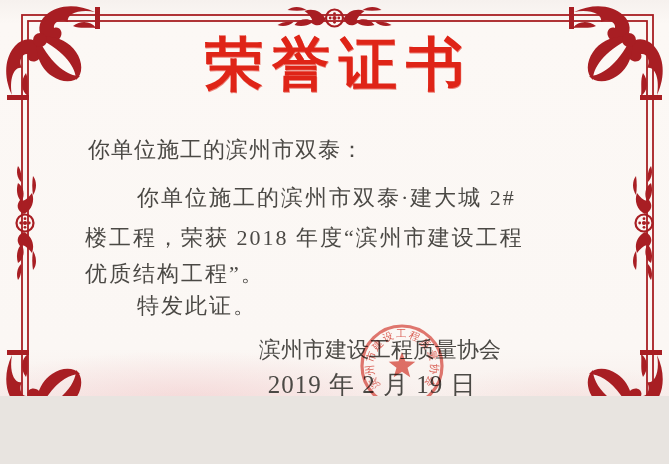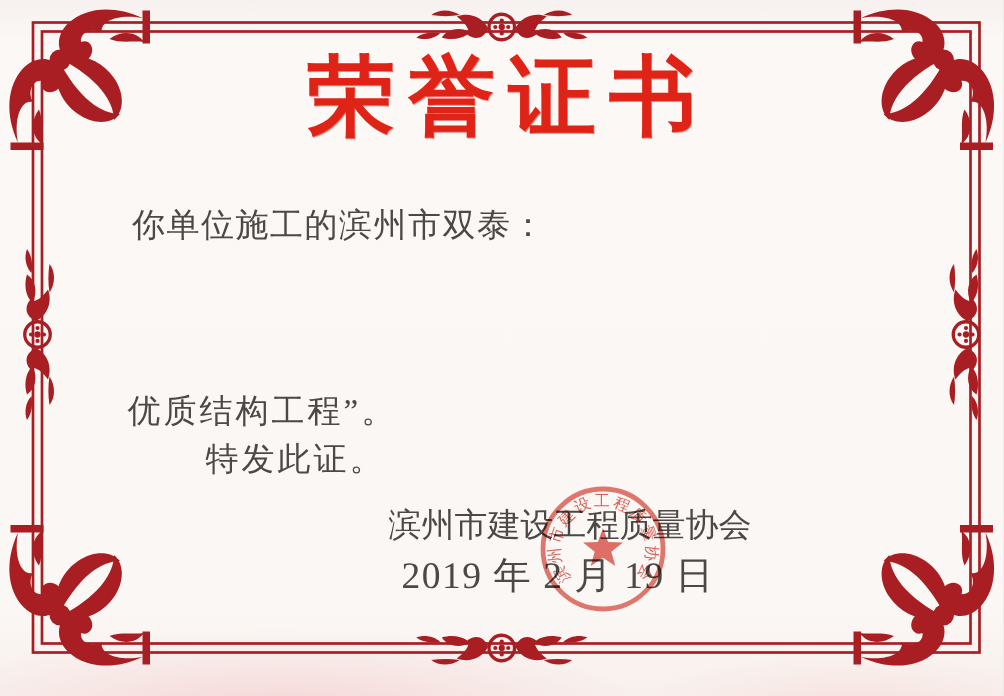--- a/index.html
+++ b/index.html
@@ -1,18 +1,18 @@
 <!DOCTYPE html>
 <html><head>
 <meta charset="utf-8">
 <style>
   html,body{margin:0;padding:0;background:#e8e4e0;}
   .page{
     position:relative;
-    width:669px;height:464px;
+    width:669px;height:396px;
     background:
       radial-gradient(ellipse 340px 70px at 28% 101%, rgba(238,166,172,.30), transparent 70%),
       radial-gradient(ellipse 200px 50px at 85% 101%, rgba(238,170,170,.18), transparent 70%),
       linear-gradient(180deg,#f6f1ee 0%,#fcf8f5 6%,#fbf7f4 88%,#f8f0ed 100%);
     overflow:hidden;
     font-family:"Liberation Serif","DejaVu Serif",serif;
   }
   .frame-svg{position:absolute;left:0;top:0;}
   .cert-title{
     position:absolute;left:0;right:0;top:36px;
@@ -91,20 +91,22 @@
 
     <use href="#medallion" transform="translate(334.5,18)"></use>
     <use href="#medallion" transform="translate(334.5,432) scale(1,-1)"></use>
     <use href="#medallion" transform="translate(25,223) rotate(90)"></use>
     <use href="#medallion" transform="translate(644,223) rotate(-90)"></use>
   </svg>
 
   <div class="cert-title">荣誉证书</div>
 
   <div class="bodytext recipient">你单位施工的滨州市双泰：</div>
+  <div class="bodytext line1">你单位施工的滨州市双泰·建大城 2#</div>
+  <div class="bodytext line2">楼工程，荣获 2018 年度“滨州市建设工程</div>
   <div class="bodytext line3">优质结构工程”。</div>
   <div class="bodytext closing">特发此证。</div>
 
   <div class="bodytext issuer">滨州市建设工程质量协会</div>
   <div class="bodytext issue-date">2019 年 2 月 19 日</div>
 
   <svg class="seal-svg" width="130" height="130" viewBox="-65 -65 130 130">
     <circle r="40" fill="none" stroke="#d8473c" stroke-width="3.2" opacity=".85"></circle>
     <path id="sealArc" d="M-24,16 A28.8,28.8 0 1 1 24,16" fill="none"></path>
     <text font-size="10.5" fill="#d8473c" letter-spacing="1.5" font-family="Liberation Serif, DejaVu Serif, serif">

